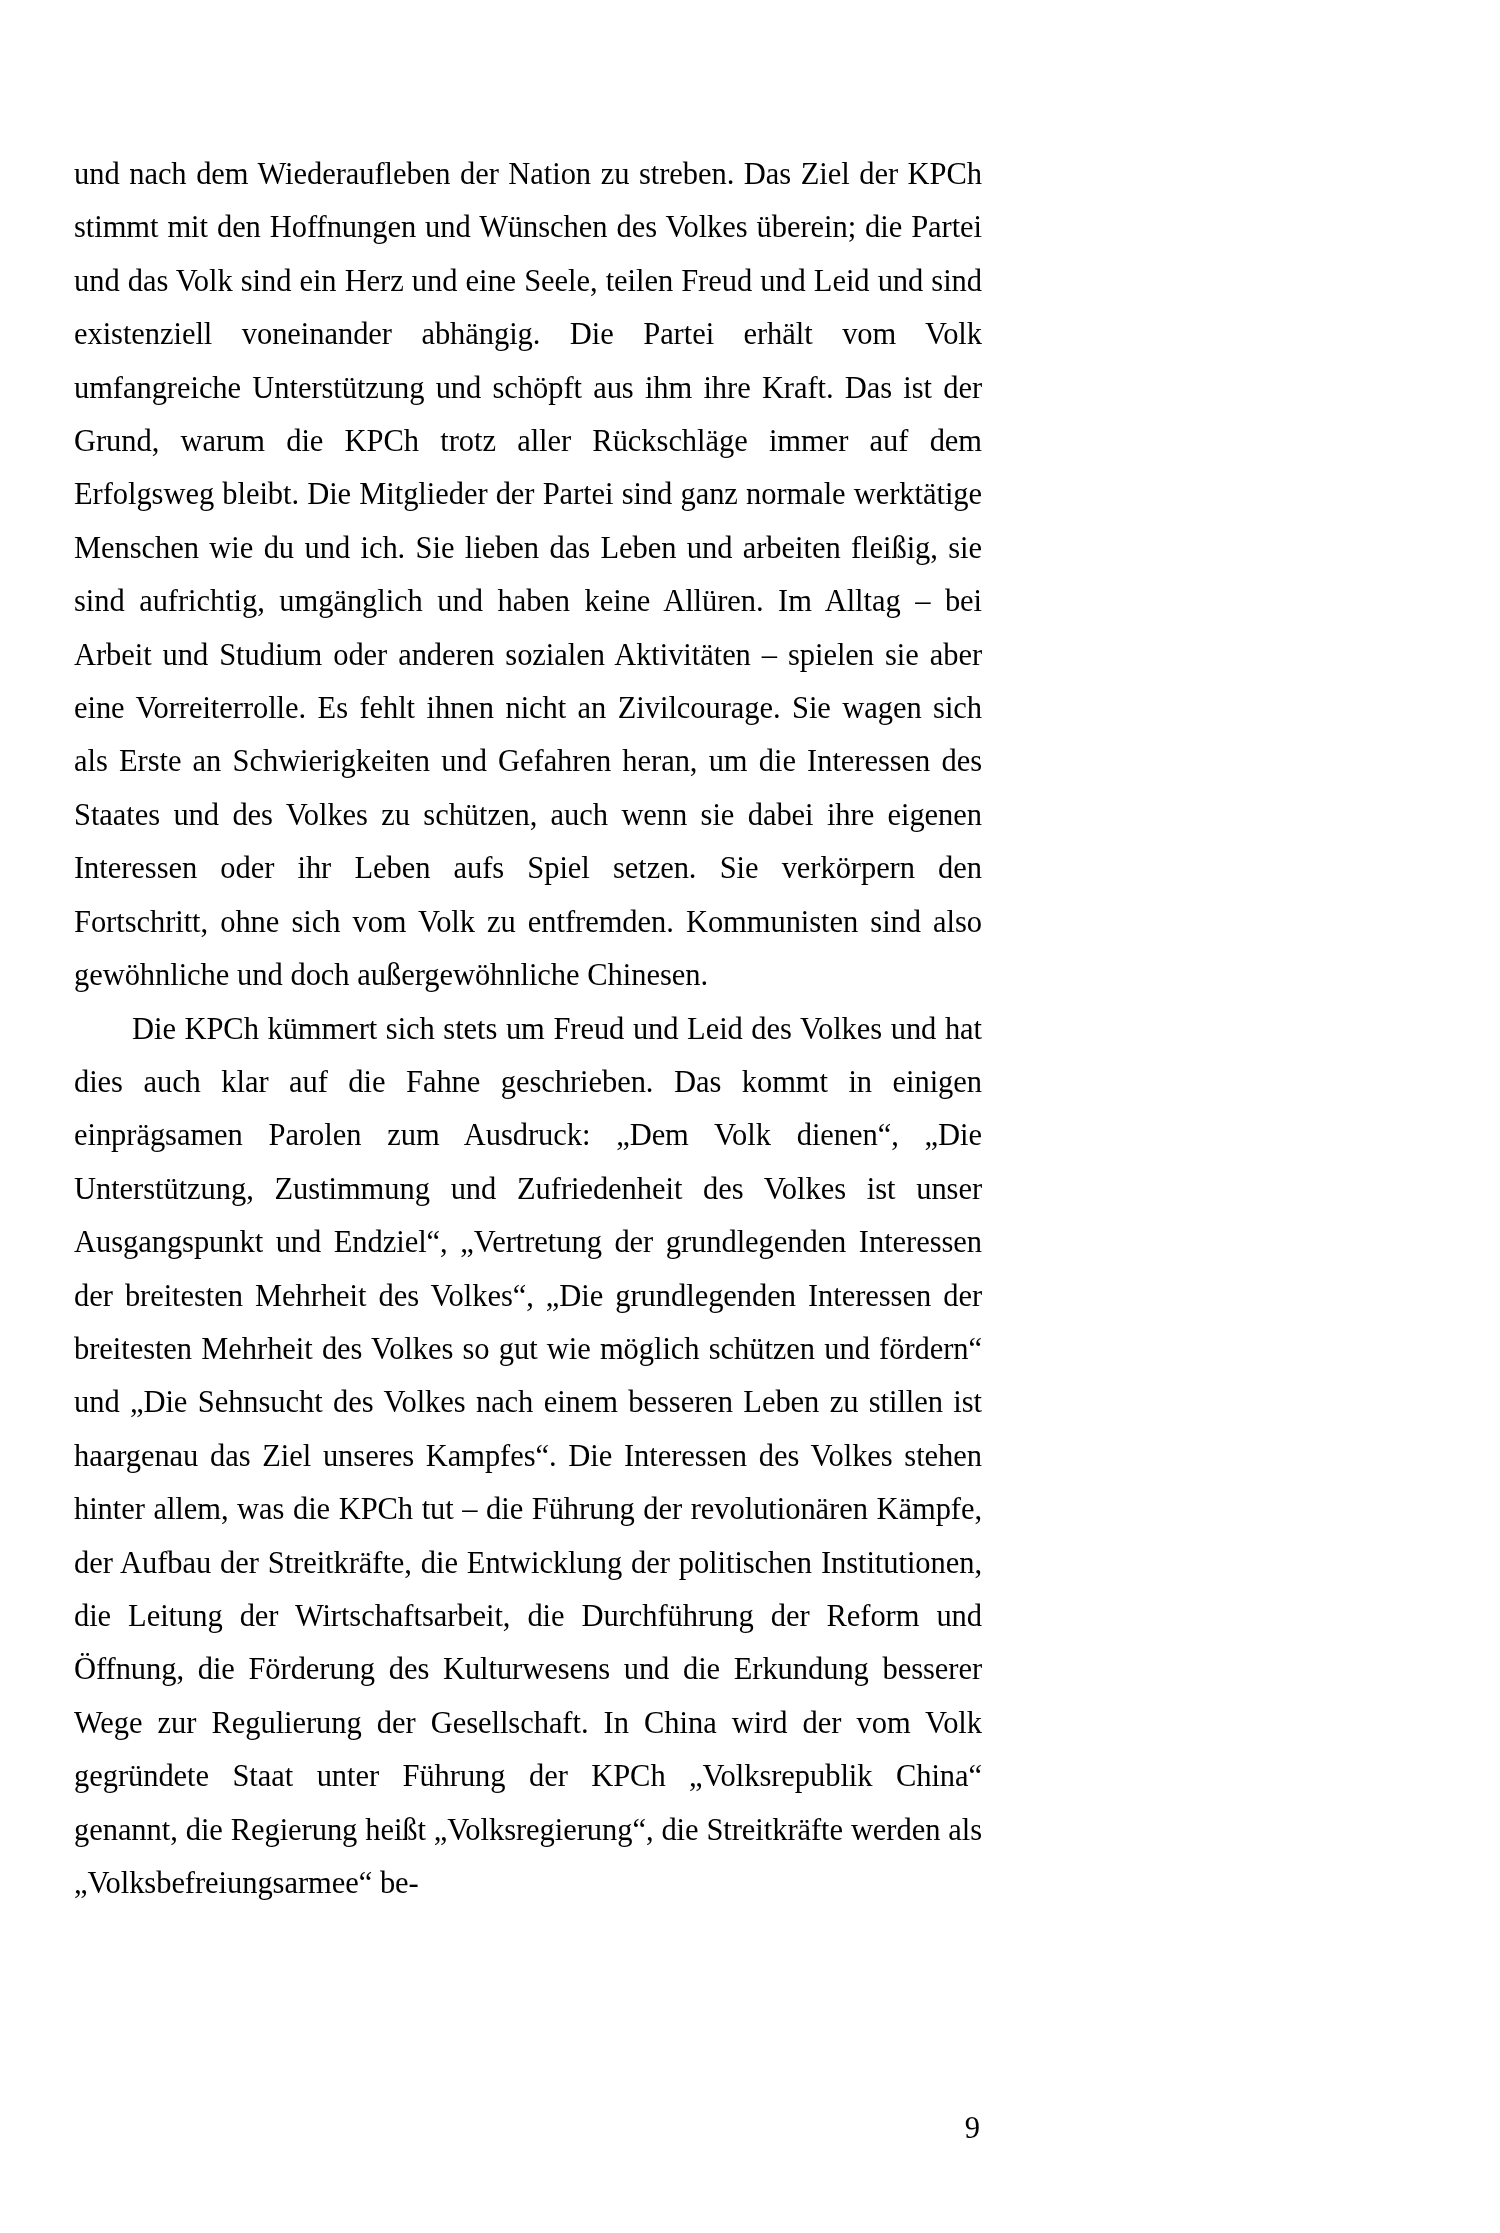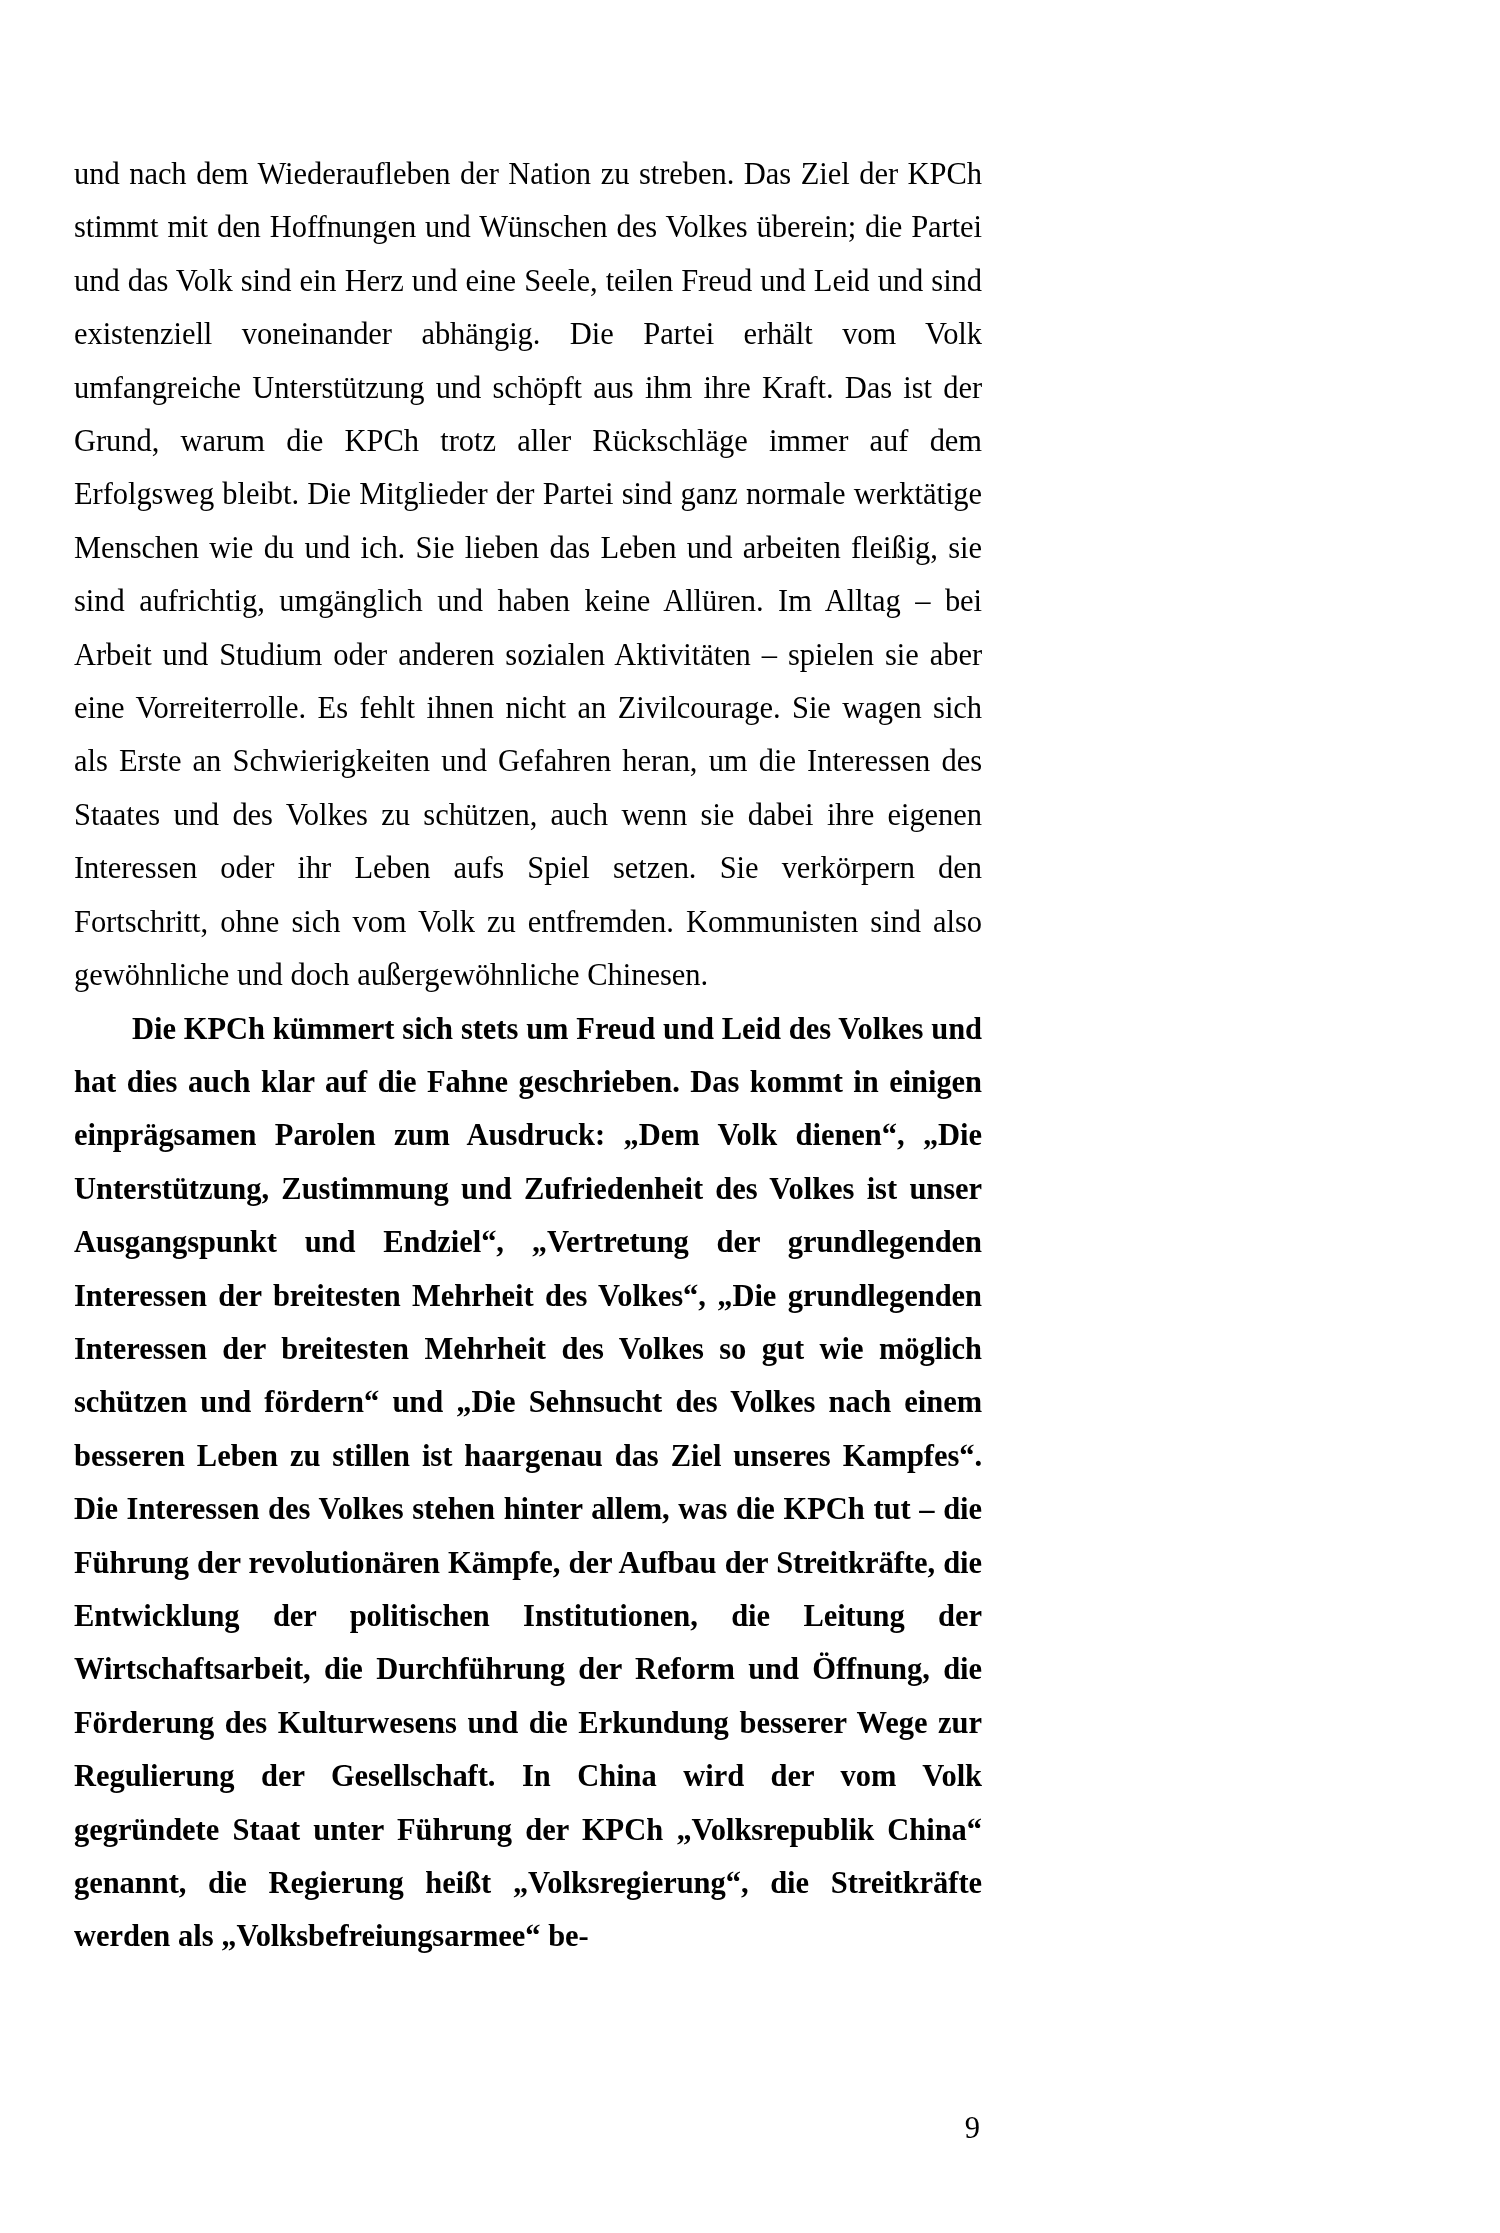--- a/index.html
+++ b/index.html
@@ -37,21 +37,20 @@
     text-justify: inter-word;
     font-size: 30.5px;
     line-height: 53.4px;
     letter-spacing: -0.05px;
     word-spacing: 0.2px;
     -webkit-font-smoothing: none;
     hyphens: manual;
   }
   .para.indented {
     text-indent: 58px;
-    font-weight: bold;
   }
   .page-number {
     position: absolute;
     left: 0;
     top: 2108px;
     width: 968px;
     text-align: right;
     font-size: 30.5px;
     line-height: 40px;
     font-family: "Liberation Serif", "DejaVu Serif", serif;

